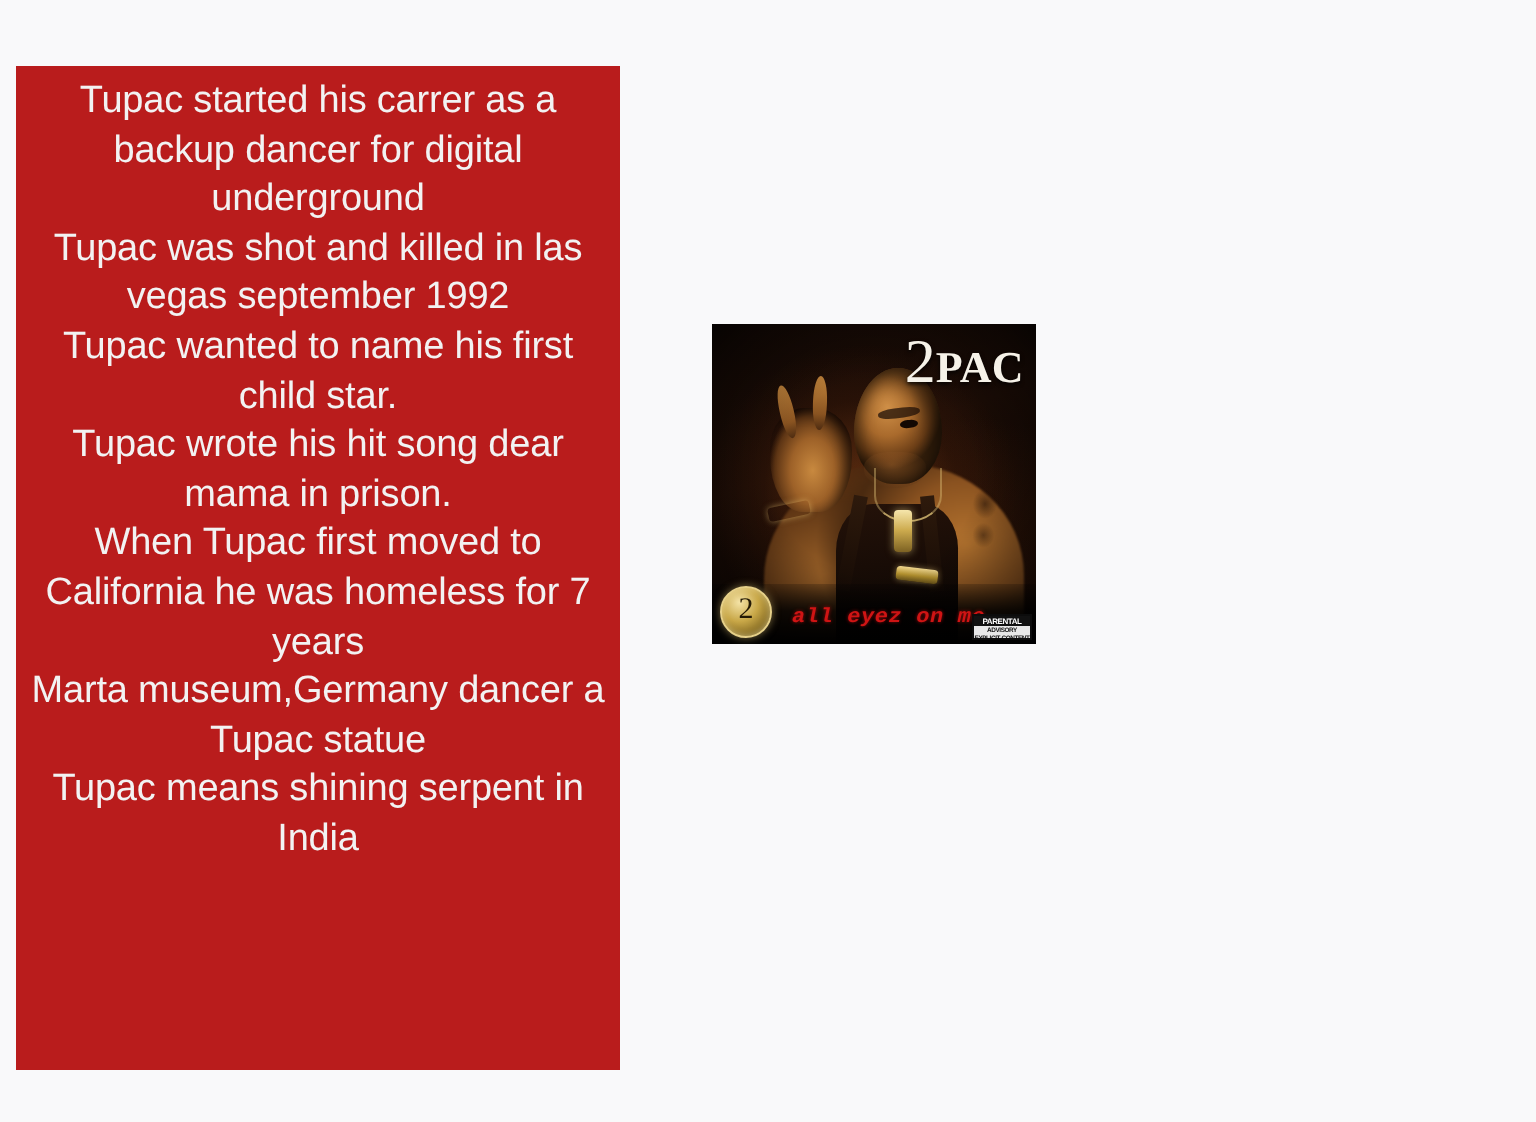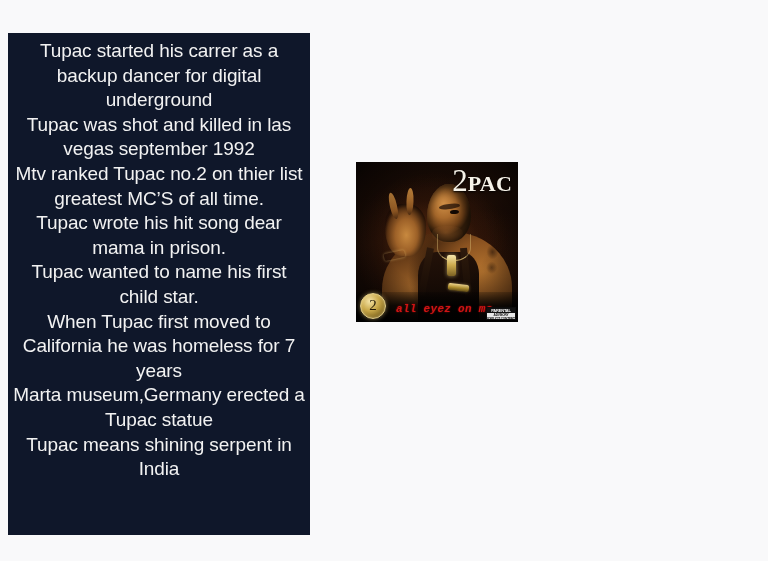--- a/index.html
+++ b/index.html
@@ -320,29 +320,28 @@
     font-weight: 700;
     line-height: 3.6px;
     text-align: center;
     letter-spacing: -0.2px;
     padding-top: 0.5px;
   }
 </style>
 </head>
 <body style="background: rgb(249, 249, 250);">
 
-<div id="fact-panel" style="background: #0f172a;">
+<div id="fact-panel" style="background: #b91c1c;">
   <ul id="fact-list">
     <li>Tupac started his carrer as a backup dancer for digital underground</li>
     <li>Tupac was shot and killed in las vegas september 1992</li>
-    <li>Mtv ranked Tupac no.2 on thier list greatest MC’S of all time.</li>
+    <li>Tupac wanted to name his first child star.</li>
     <li>Tupac wrote his hit song dear mama in prison.</li>
-    <li>Tupac wanted to name his first child star.</li>
     <li>When Tupac first moved to California he was homeless for 7 years</li>
-    <li>Marta museum,Germany erected a Tupac statue</li>
+    <li>Marta museum,Germany dancer a Tupac statue</li>
     <li>Tupac means shining serpent in India</li>
   </ul>
 </div>
 
 <div id="album-cover">
 
   <div class="album-backdrop"></div>
 
   <div class="fig-torso"></div>
   <div class="fig-tattoo"></div>

